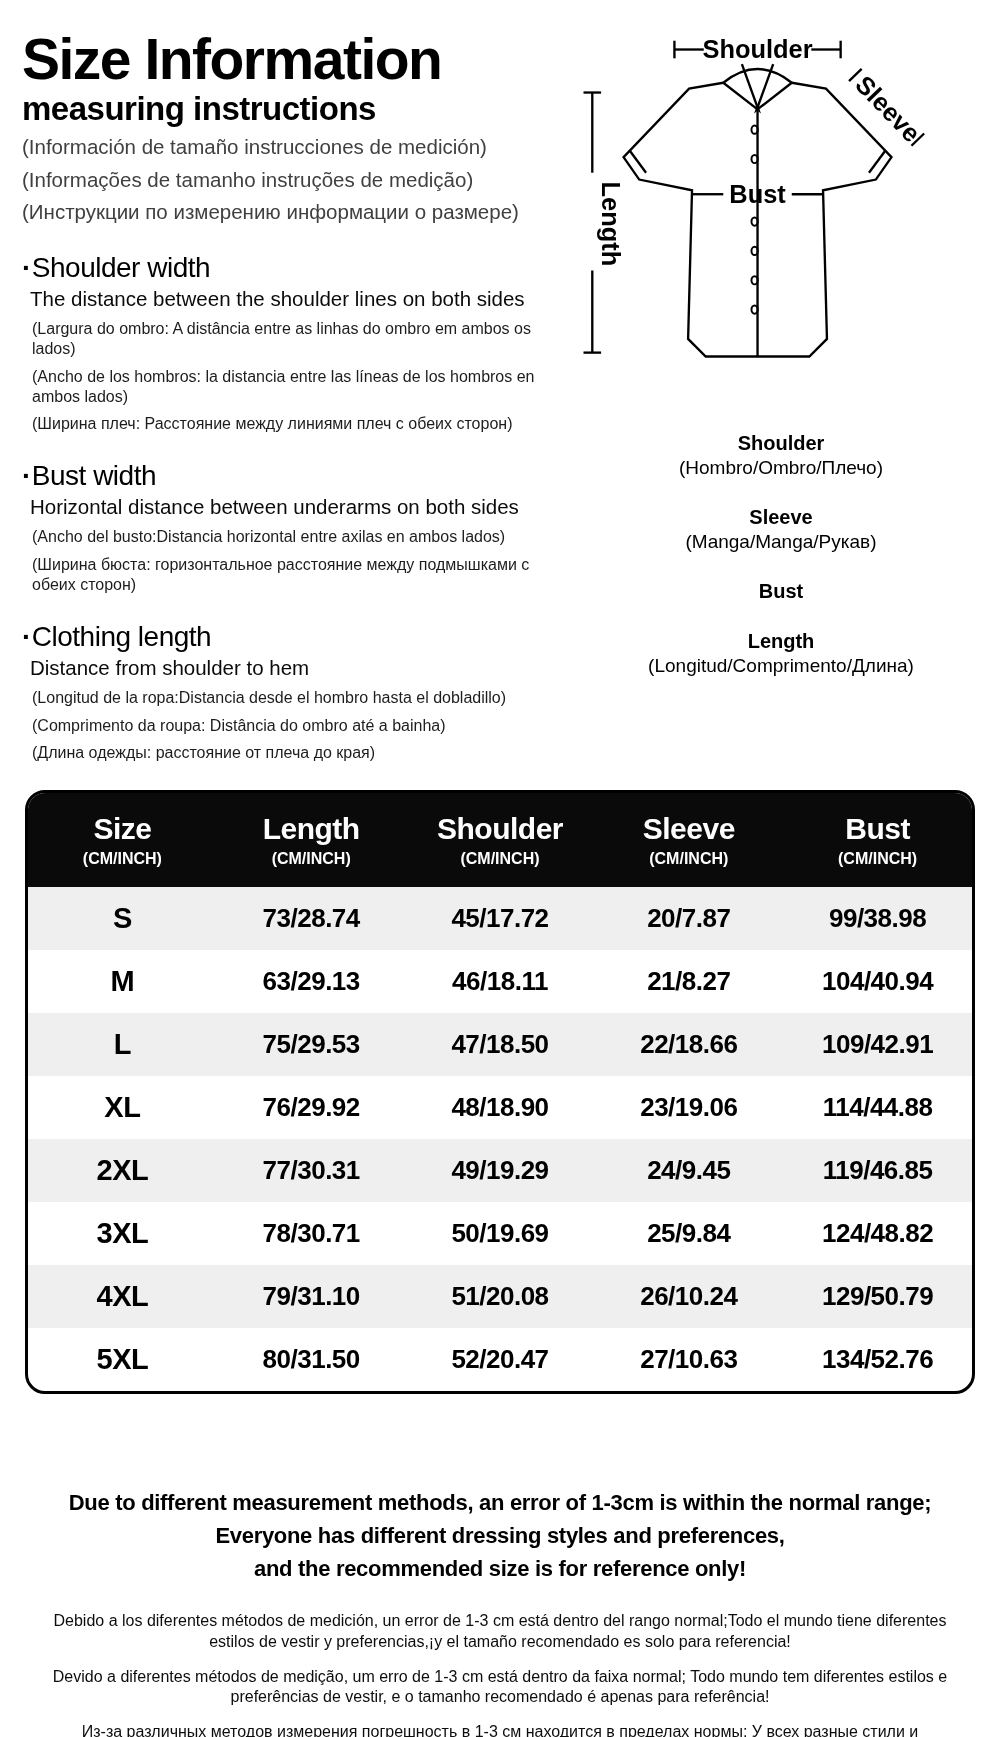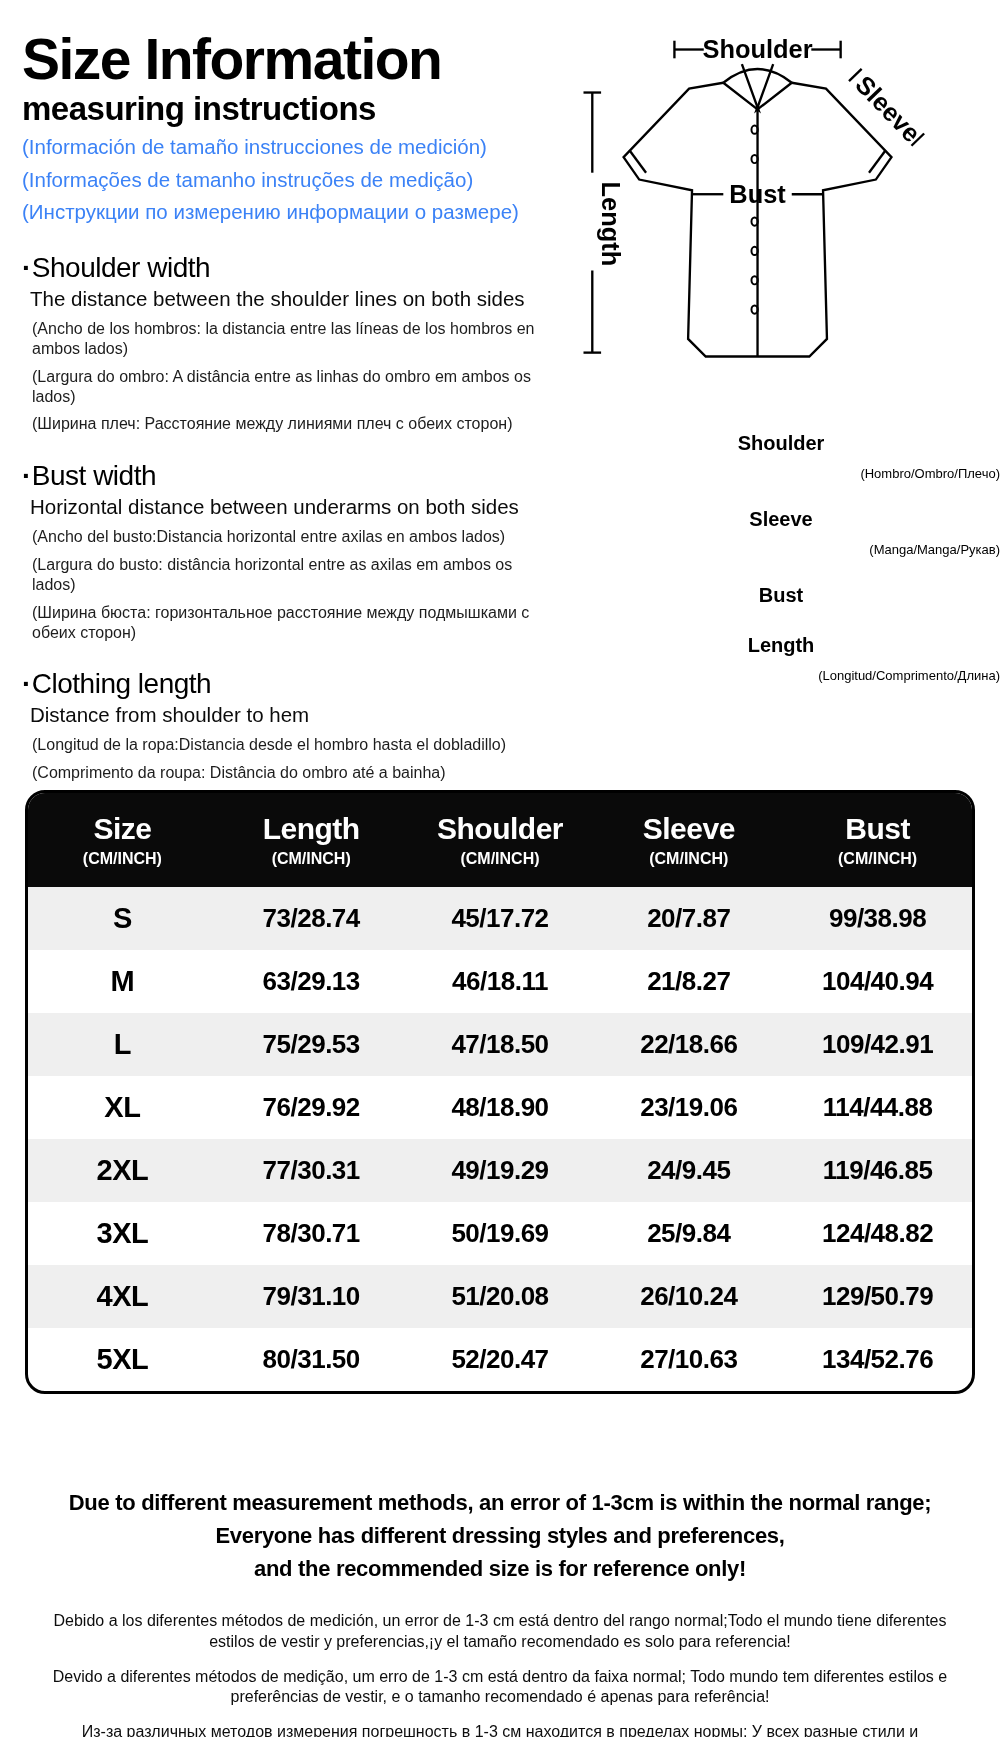--- a/index.html
+++ b/index.html
@@ -5,33 +5,33 @@
   * { margin:0; padding:0; box-sizing:border-box; }
   html,body { width:1000px; }
   body {
     height:1737px; background:#ffffff; color:#000;
     font-family:"Liberation Sans", sans-serif; position:relative; overflow:hidden;
   }
   
   .left-col { position:absolute; left:22px; top:30px; width:548px; }
   .title { font-size:57px; font-weight:bold; letter-spacing:-1.5px; line-height:1.02; }
   .subtitle { font-size:33px; font-weight:bold; letter-spacing:-0.5px; margin-top:2px; }
-  .title-trans { font-size:20.5px; line-height:1.3; margin-top:6px; color:#3b82f6; }
+  .title-trans { font-size:20.5px; line-height:1.3; margin-top:6px; color:#404040; }
   .section { margin-top:26px; }
   .sec-head { font-size:28px; font-weight:normal; letter-spacing:-0.5px; }
   .sec-head::before { content:"·"; font-weight:bold; margin-right:1px; }
   .sec-desc { font-size:20.5px; margin:3px 0 8px 8px; color:#0b0b0b; }
   .sec-trans { font-size:16px; line-height:1.24; margin:0 0 8px 10px; color:#1d1d1d; max-width:512px; }
   
   .right-col { position:absolute; left:562px; top:28px; width:438px; }
   .diagram-svg { display:block; width:438px; height:352px; }
   .legend { margin-top:52px; text-align:center; }
   .legend-item { margin-bottom:27px; }
   .legend-name { font-size:20px; font-weight:bold; }
-  .legend-trans { font-size:13px; margin-top:11px;text-align:right; }
+  .legend-trans { font-size:19px; margin-top:2px; }
   
   .size-table {
     position:absolute; left:25px; top:790px; width:950px;
     border:3px solid #000; border-radius:20px; overflow:hidden; background:#fff;
   }
   .t-header { background:#0a0a0a; color:#fff; display:grid; grid-template-columns:repeat(5,20%); height:94px; align-items:center; }
   .t-header .hcell { text-align:center; }
   .hlabel { font-size:30px; font-weight:bold; letter-spacing:-0.5px; }
   .hunit  { font-size:16px; font-weight:bold; margin-top:4px; }
   .t-row { display:grid; grid-template-columns:repeat(5,20%); height:63px; align-items:center; }
@@ -50,30 +50,29 @@
 <div class="left-col">
   <div class="title">Size Information</div>
   <div class="subtitle">measuring instructions</div>
   <div class="title-trans">(Información de tamaño instrucciones de medición)</div>
   <div class="title-trans">(Informações de tamanho instruções de medição)</div>
   <div class="title-trans">(Инструкции по измерению информации о размере)</div>
 
   <div class="section">
     <div class="sec-head">Shoulder width</div>
     <div class="sec-desc">The distance between the shoulder lines on both sides</div>
+    <div class="sec-trans">(Largura do ombro: A distância entre as linhas do ombro em ambos os lados)</div>
     <div class="sec-trans">(Ancho de los hombros: la distancia entre las líneas de los hombros en ambos lados)</div>
-    <div class="sec-trans">(Largura do ombro: A distância entre as linhas do ombro em ambos os lados)</div>
     <div class="sec-trans">(Ширина плеч: Расстояние между линиями плеч с обеих сторон)</div>
   </div>
 
   <div class="section">
     <div class="sec-head">Bust width</div>
     <div class="sec-desc">Horizontal distance between underarms on both sides</div>
     <div class="sec-trans">(Ancho del busto:Distancia horizontal entre axilas en ambos lados)</div>
-    <div class="sec-trans">(Largura do busto: distância horizontal entre as axilas em ambos os lados)</div>
     <div class="sec-trans">(Ширина бюста: горизонтальное расстояние между подмышками с обеих сторон)</div>
   </div>
 
   <div class="section">
     <div class="sec-head">Clothing length</div>
     <div class="sec-desc">Distance from shoulder to hem</div>
     <div class="sec-trans">(Longitud de la ropa:Distancia desde el hombro hasta el dobladillo)</div>
     <div class="sec-trans">(Comprimento da roupa: Distância do ombro até a bainha)</div>
     <div class="sec-trans">(Длина одежды: расстояние от плеча до края)</div>
   </div>

